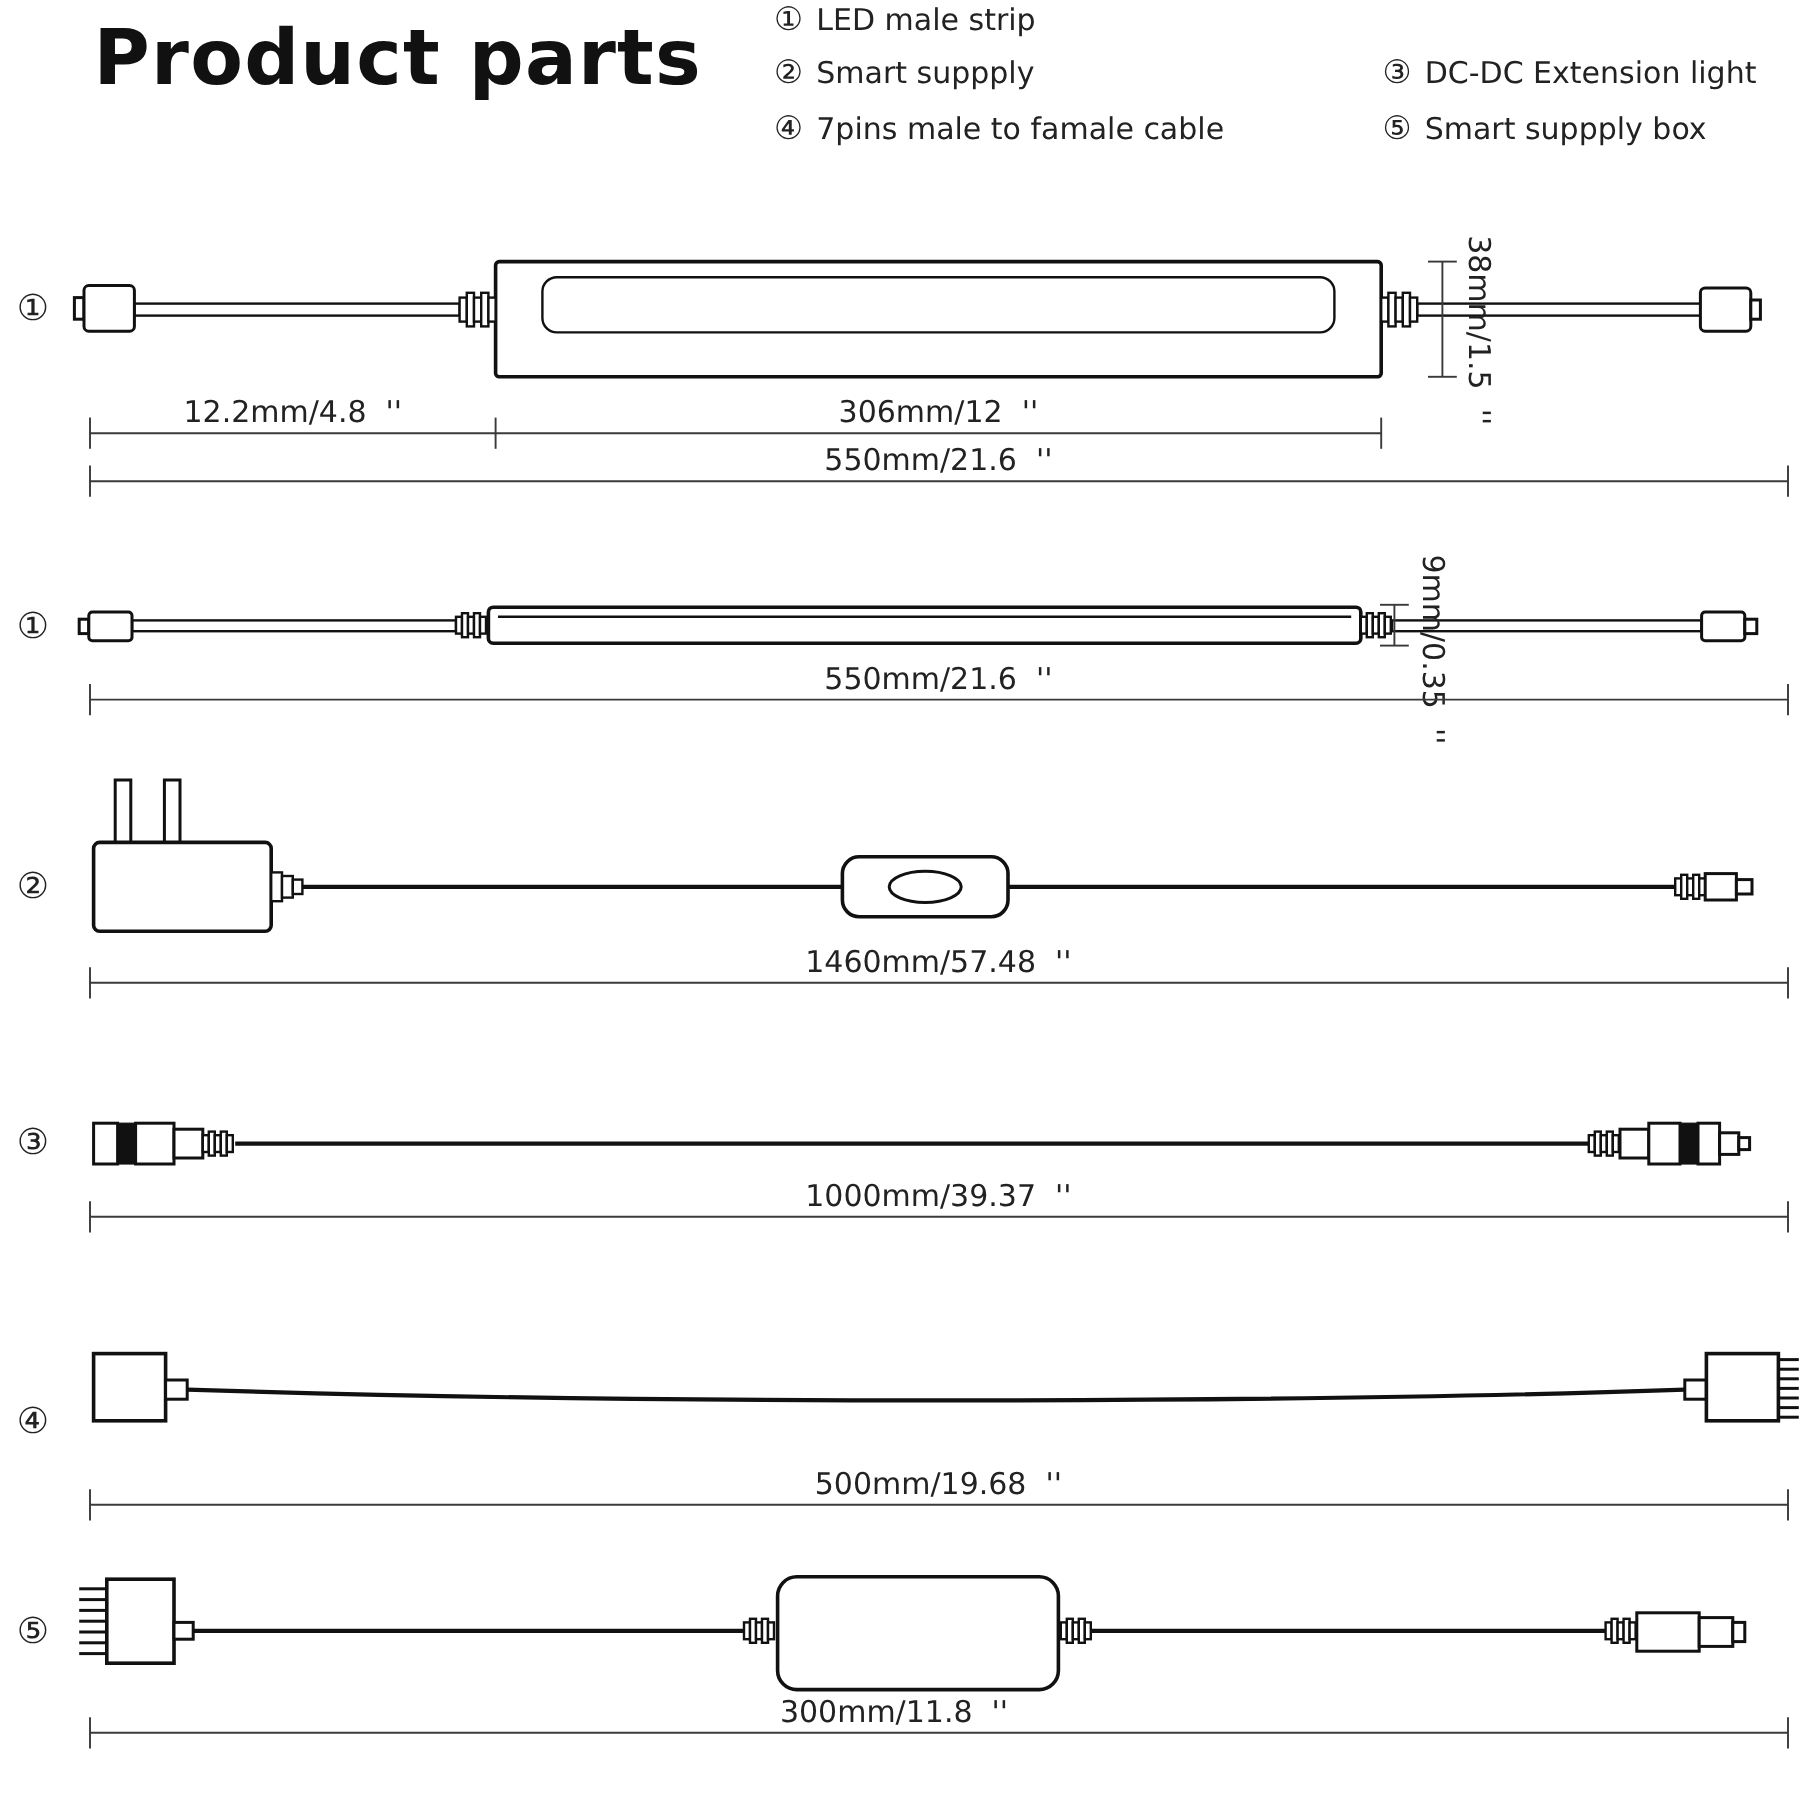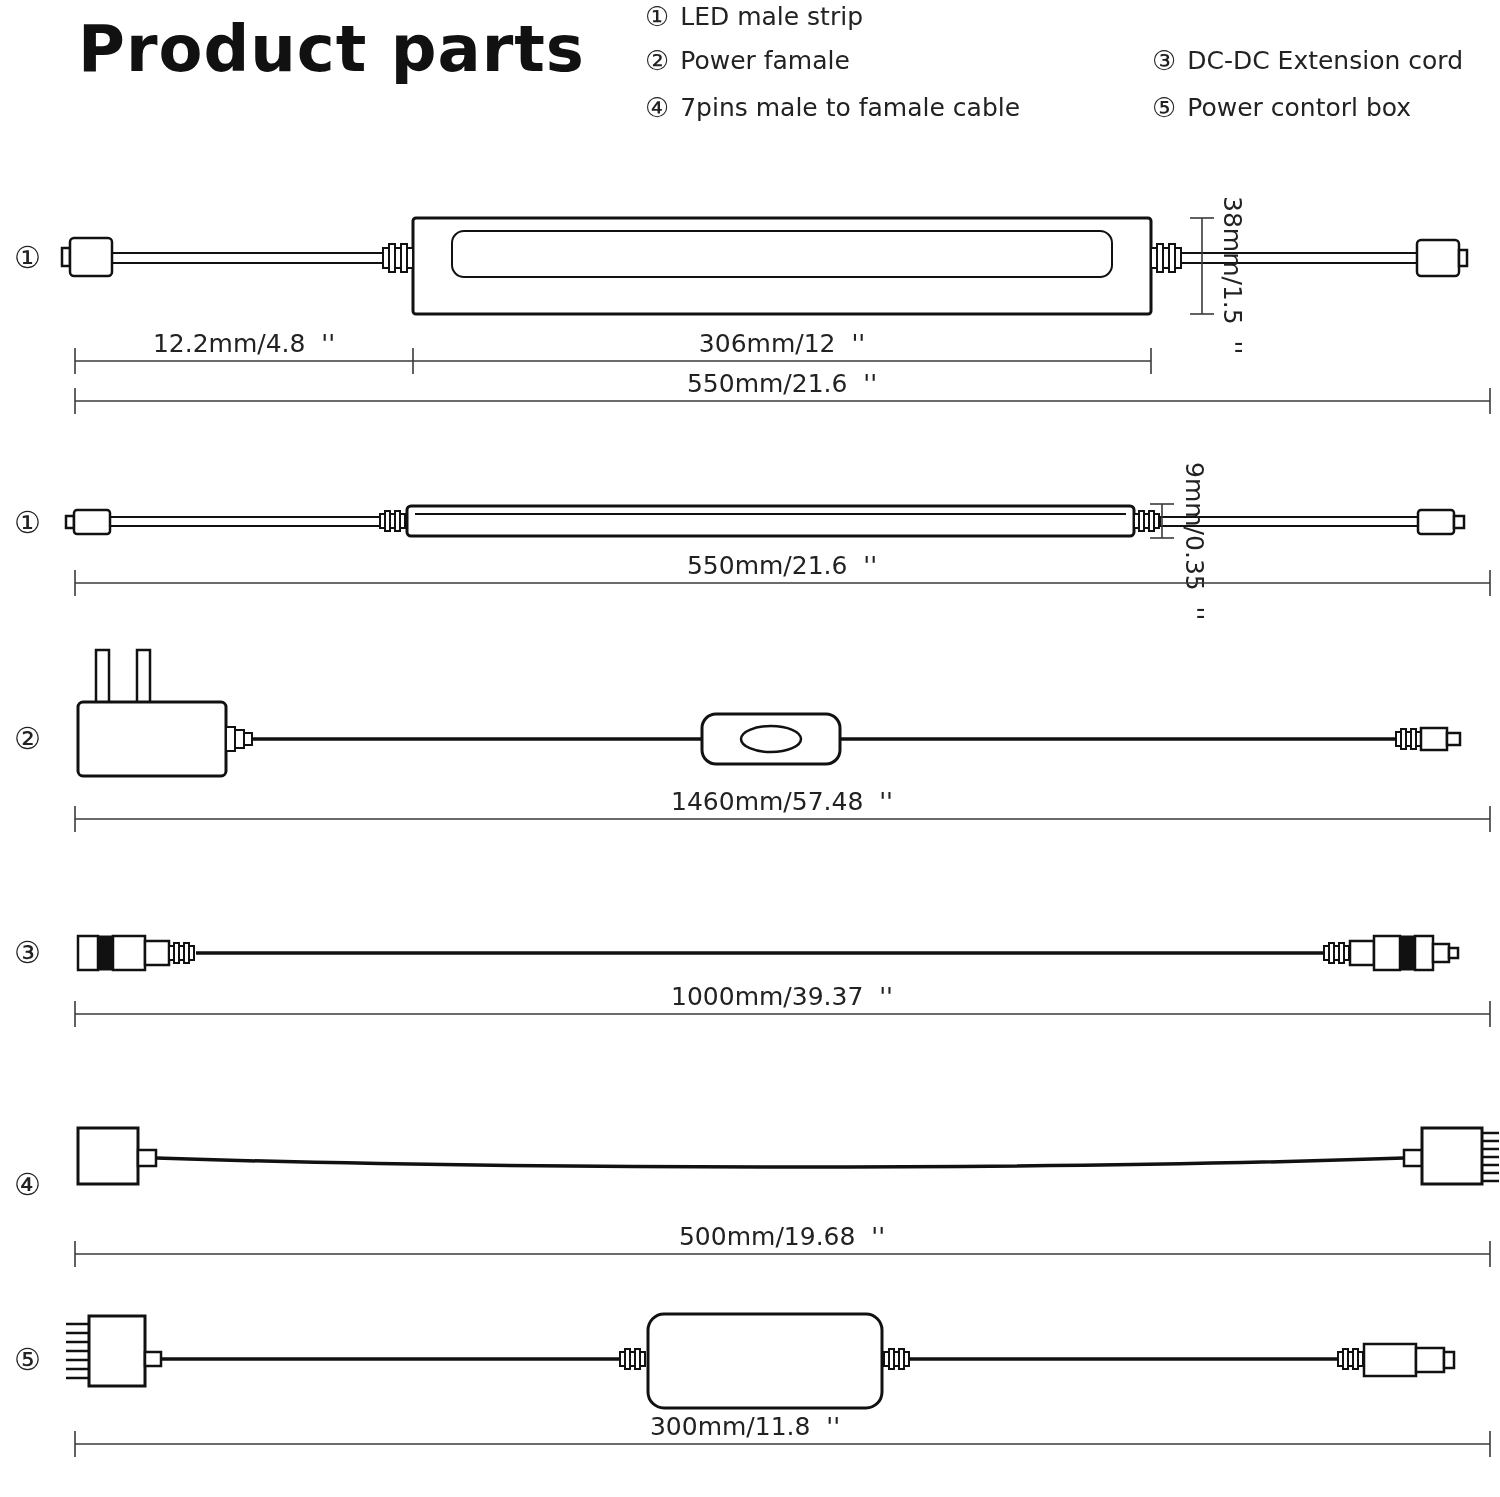--- a/index.html
+++ b/index.html
@@ -51,33 +51,33 @@
 <div class="page">
 
   <h1 class="title">Product parts</h1>
 
   <div class="legend-item li-1">
     <span class="lnum">①</span>
     <span>LED male strip</span>
   </div>
   <div class="legend-item li-2">
     <span class="lnum">②</span>
-    <span>Power famale</span>
+    <span>Smart suppply</span>
   </div>
   <div class="legend-item li-3">
     <span class="lnum">③</span>
-    <span>DC-DC Extension cord</span>
+    <span>DC-DC Extension light</span>
   </div>
   <div class="legend-item li-4">
     <span class="lnum">④</span>
     <span>7pins male to famale cable</span>
   </div>
   <div class="legend-item li-5">
     <span class="lnum">⑤</span>
-    <span>Power contorl box</span>
+    <span>Smart suppply box</span>
   </div>
 
   <div class="rownum rn-1">①</div>
   <div class="rownum rn-2">①</div>
   <div class="rownum rn-3">②</div>
   <div class="rownum rn-4">③</div>
   <div class="rownum rn-5">④</div>
   <div class="rownum rn-6">⑤</div>
 
   <svg class="art" width="1500" height="1497" viewBox="0 0 1500 1497">

